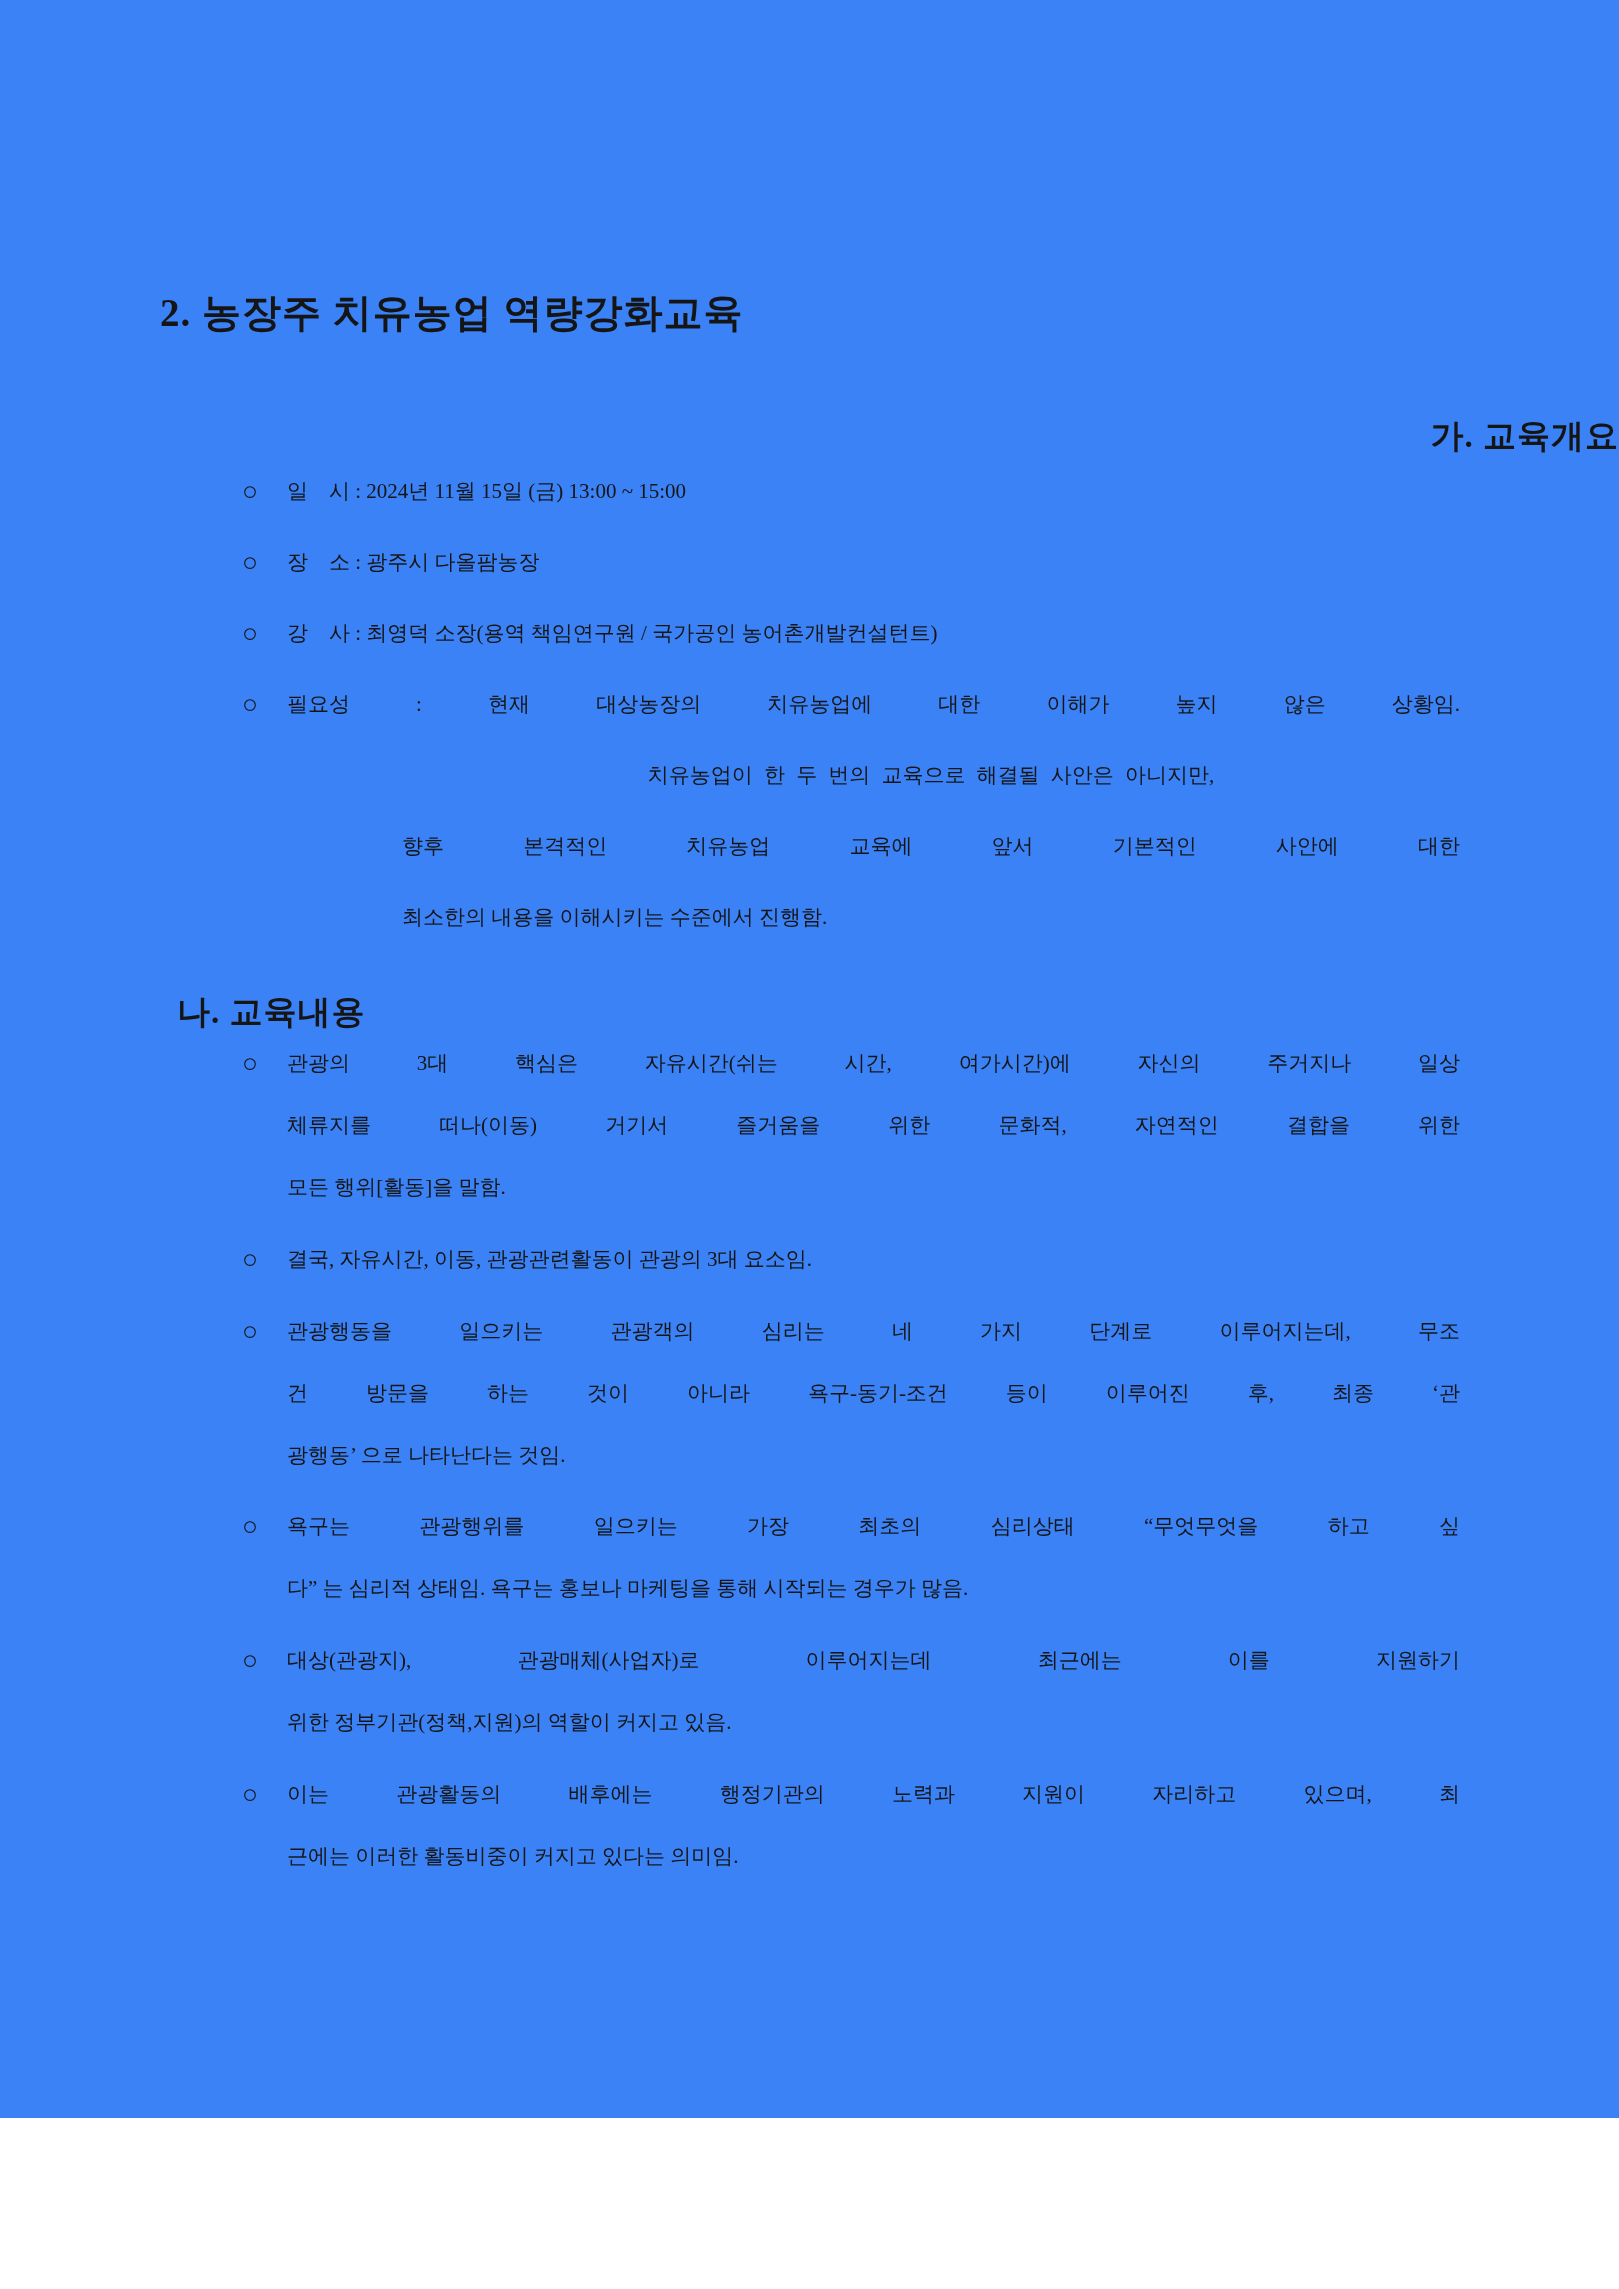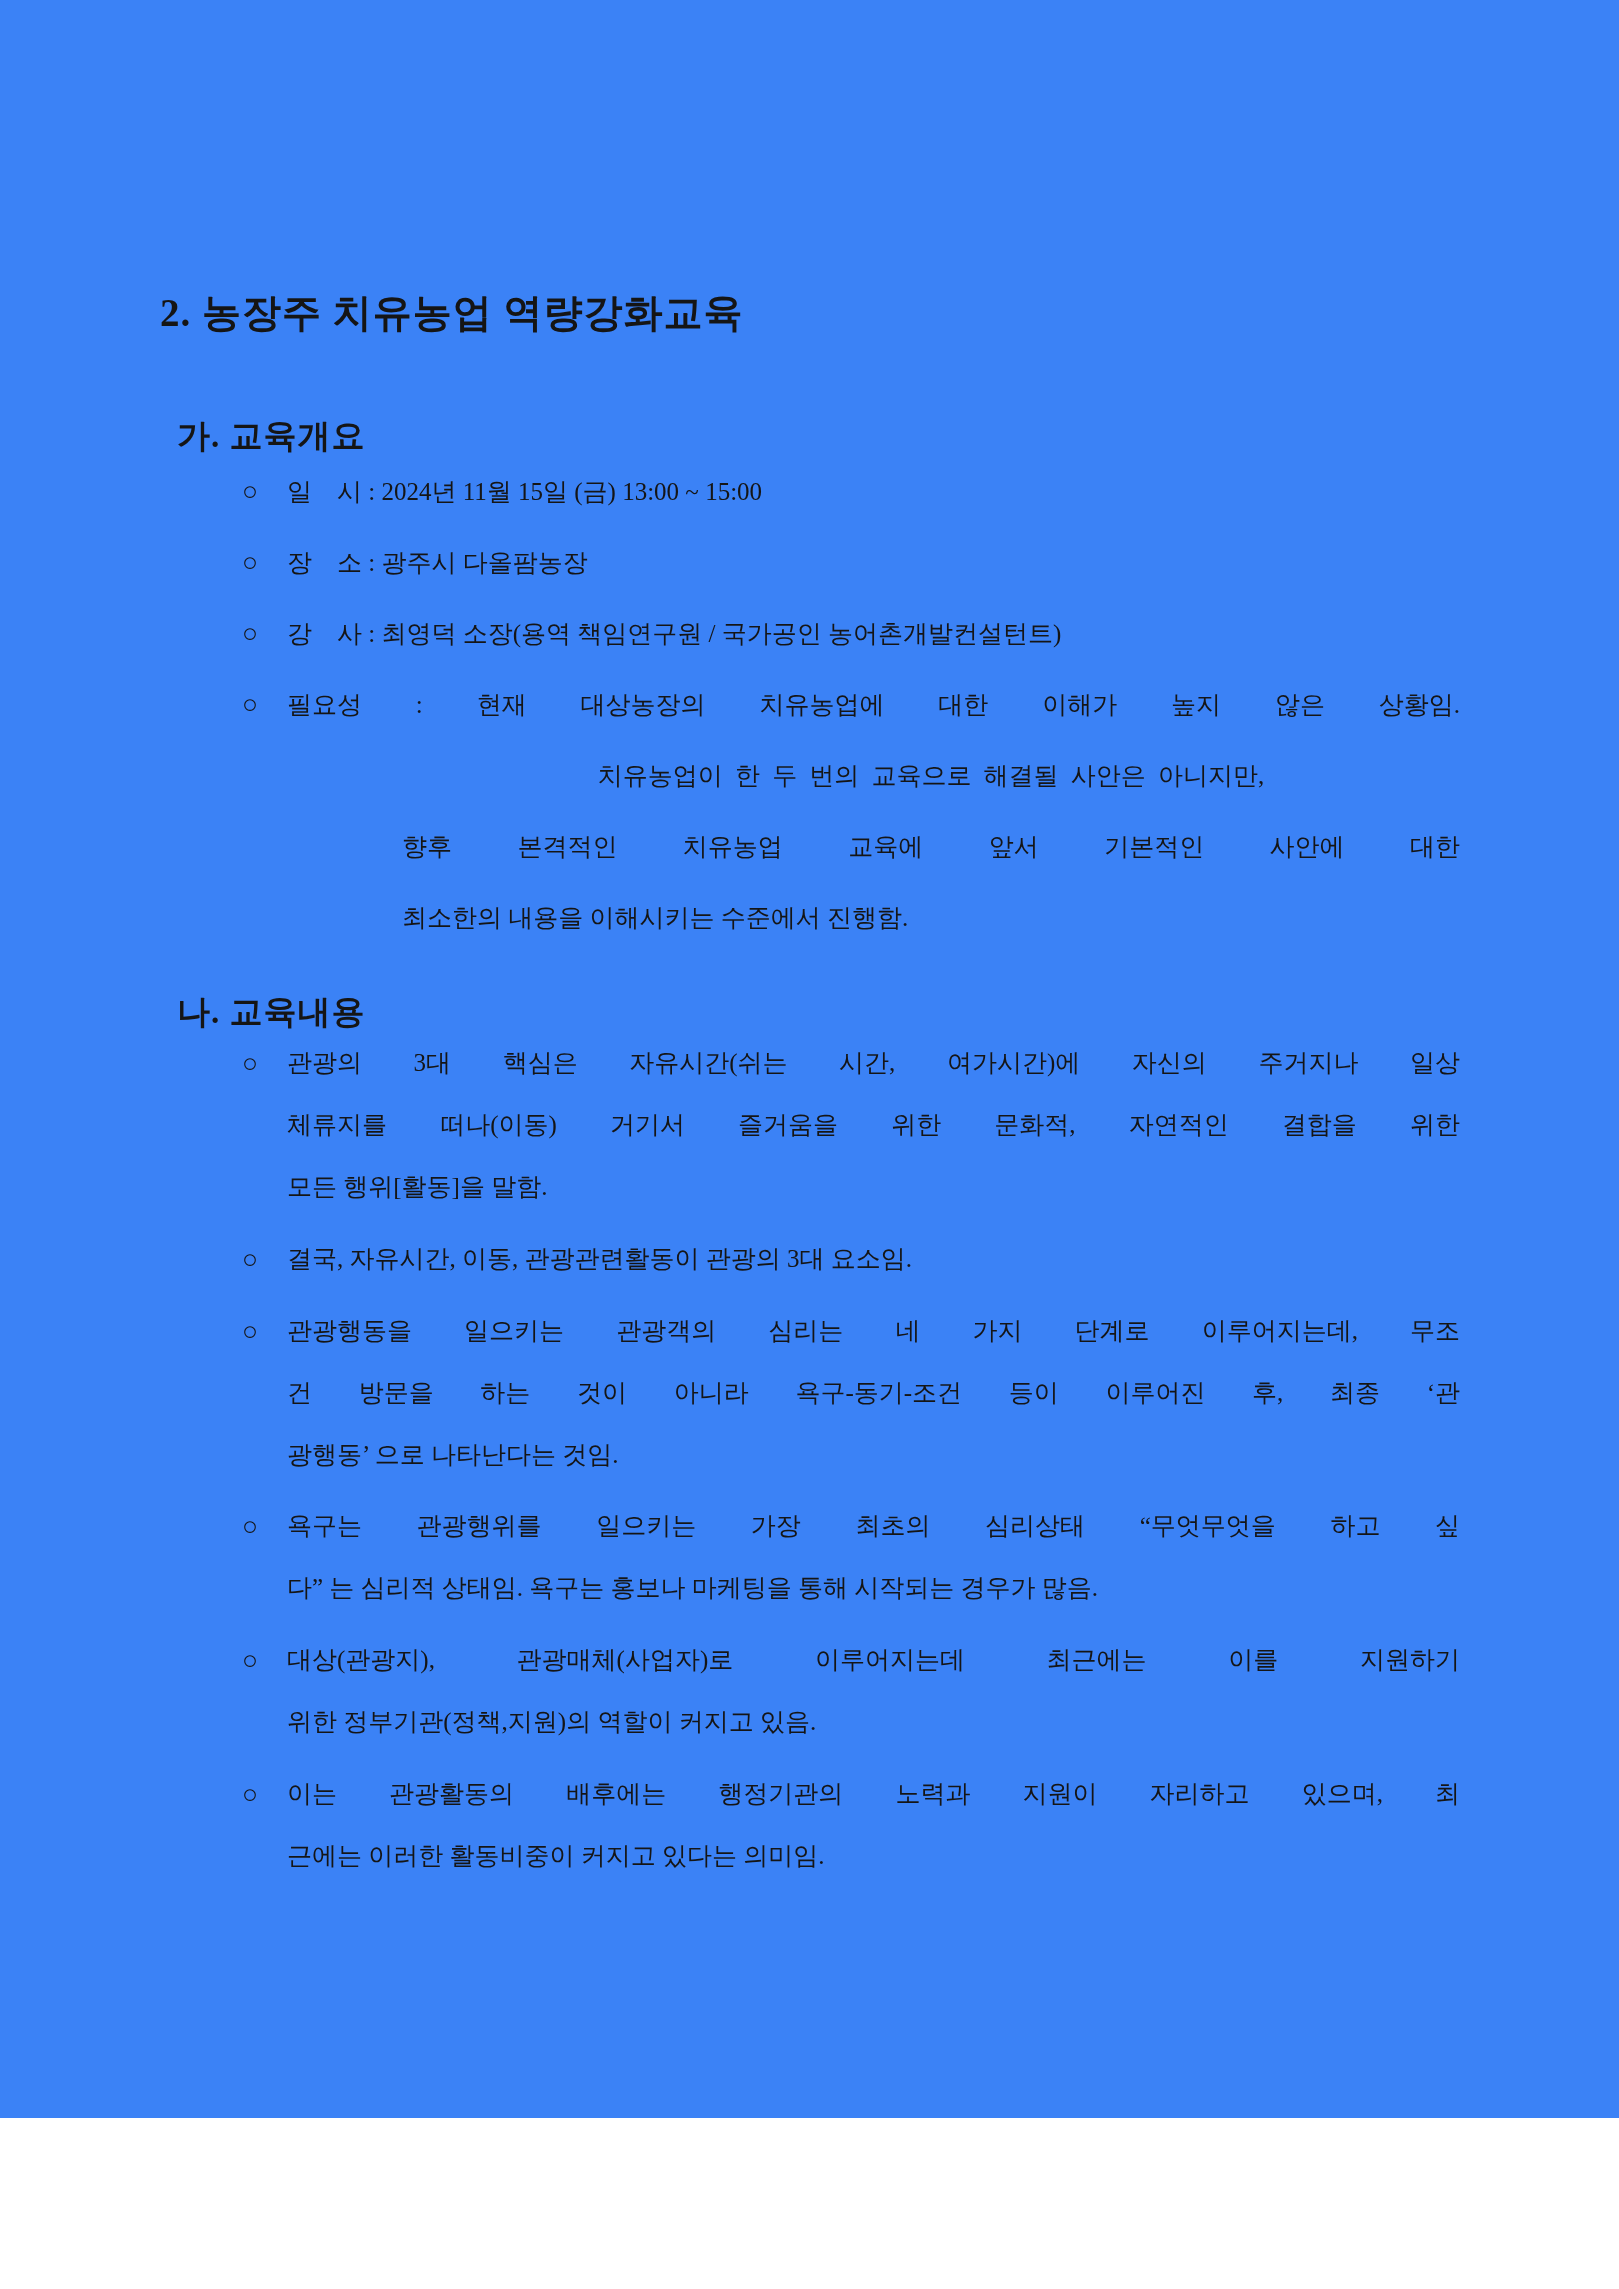--- a/index.html
+++ b/index.html
@@ -1,29 +1,29 @@
 <!DOCTYPE html>
 <html><head>
 <meta charset="utf-8">
 <style>
   html,body{margin:0;padding:0;background:#ffffff;}
   .page{position:relative;width:1619px;height:2118px;background:#3b82f6;color:#151515;
         font-family:"Liberation Serif","DejaVu Serif",serif;overflow:hidden;}
   .title{margin:0;padding:289px 0 0 160px;font-size:39px;font-weight:bold;line-height:47px;letter-spacing:1px;}
   .h2{margin:0;font-size:33px;font-weight:bold;line-height:40px;letter-spacing:1px;}
-  .h2a{padding:80px 0 0 177px;}
+  .h2a{padding:80px 0 0 177px;text-align:right;}
   .h2b{padding:39px 0 0 177px;}
   ul.blist{list-style:none;margin:0;padding:0;}
   .ula{margin-top:37px;}
   .ulb{margin-top:37px;}
   .row{display:flex;align-items:flex-start;margin-left:242px;margin-right:159px;}
   .marker{flex:0 0 45px;font-size:26.5px;}
   .ula .marker{line-height:71px;}
   .ulb .marker{line-height:62px;}
-  .content{flex:1;min-width:0;font-size:25px;}
+  .content{flex:1;min-width:0;font-size:21px;}
   .ula .content{line-height:71px;}
   .ulb .content{line-height:62px;font-family:Liberation Serif, serif;}
   .ulb .row{margin-bottom:9.8px;}
   .label,.colon{white-space:pre;}
   .cont{padding-left:115px;}
   .jl{text-align:justify;text-align-last:justify;}
   .ws{word-spacing:5.9px;text-align:center;}
   .footer{position:absolute;left:0;top:2142px;width:100%;text-align:right;
           font-family:"Liberation Sans","DejaVu Sans",sans-serif;font-size:29px;letter-spacing:2.9px;color:#222;}
 </style>

